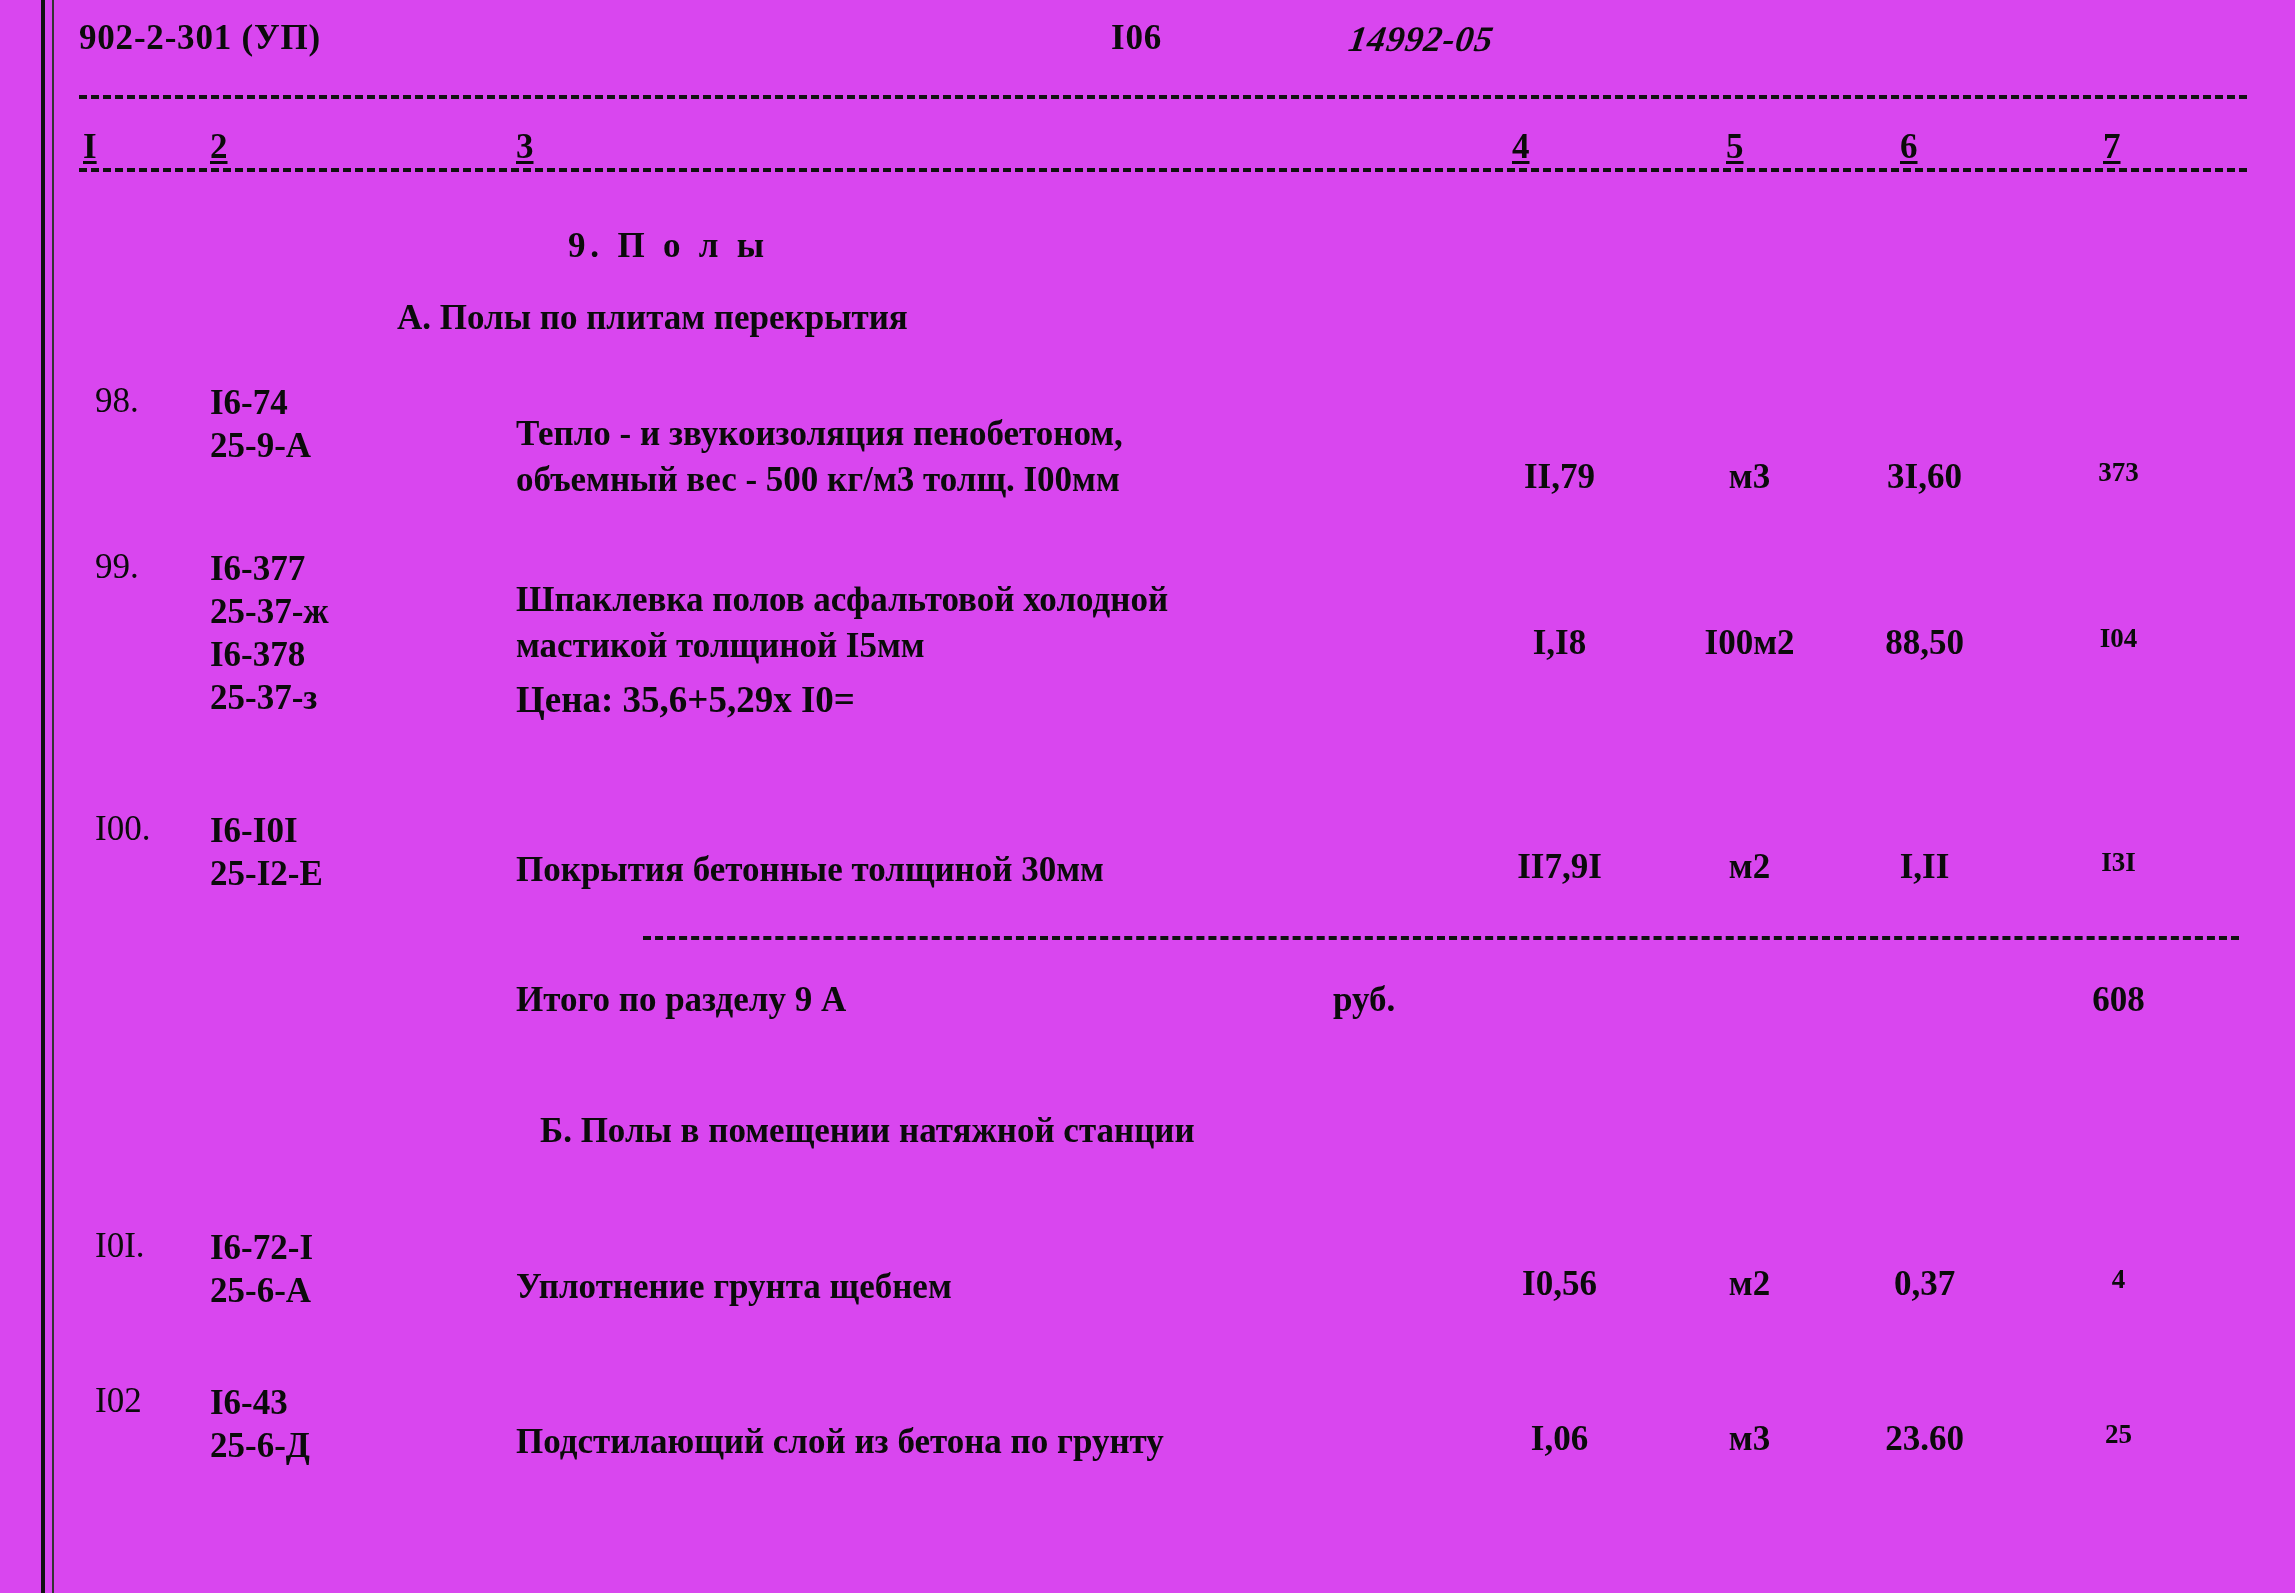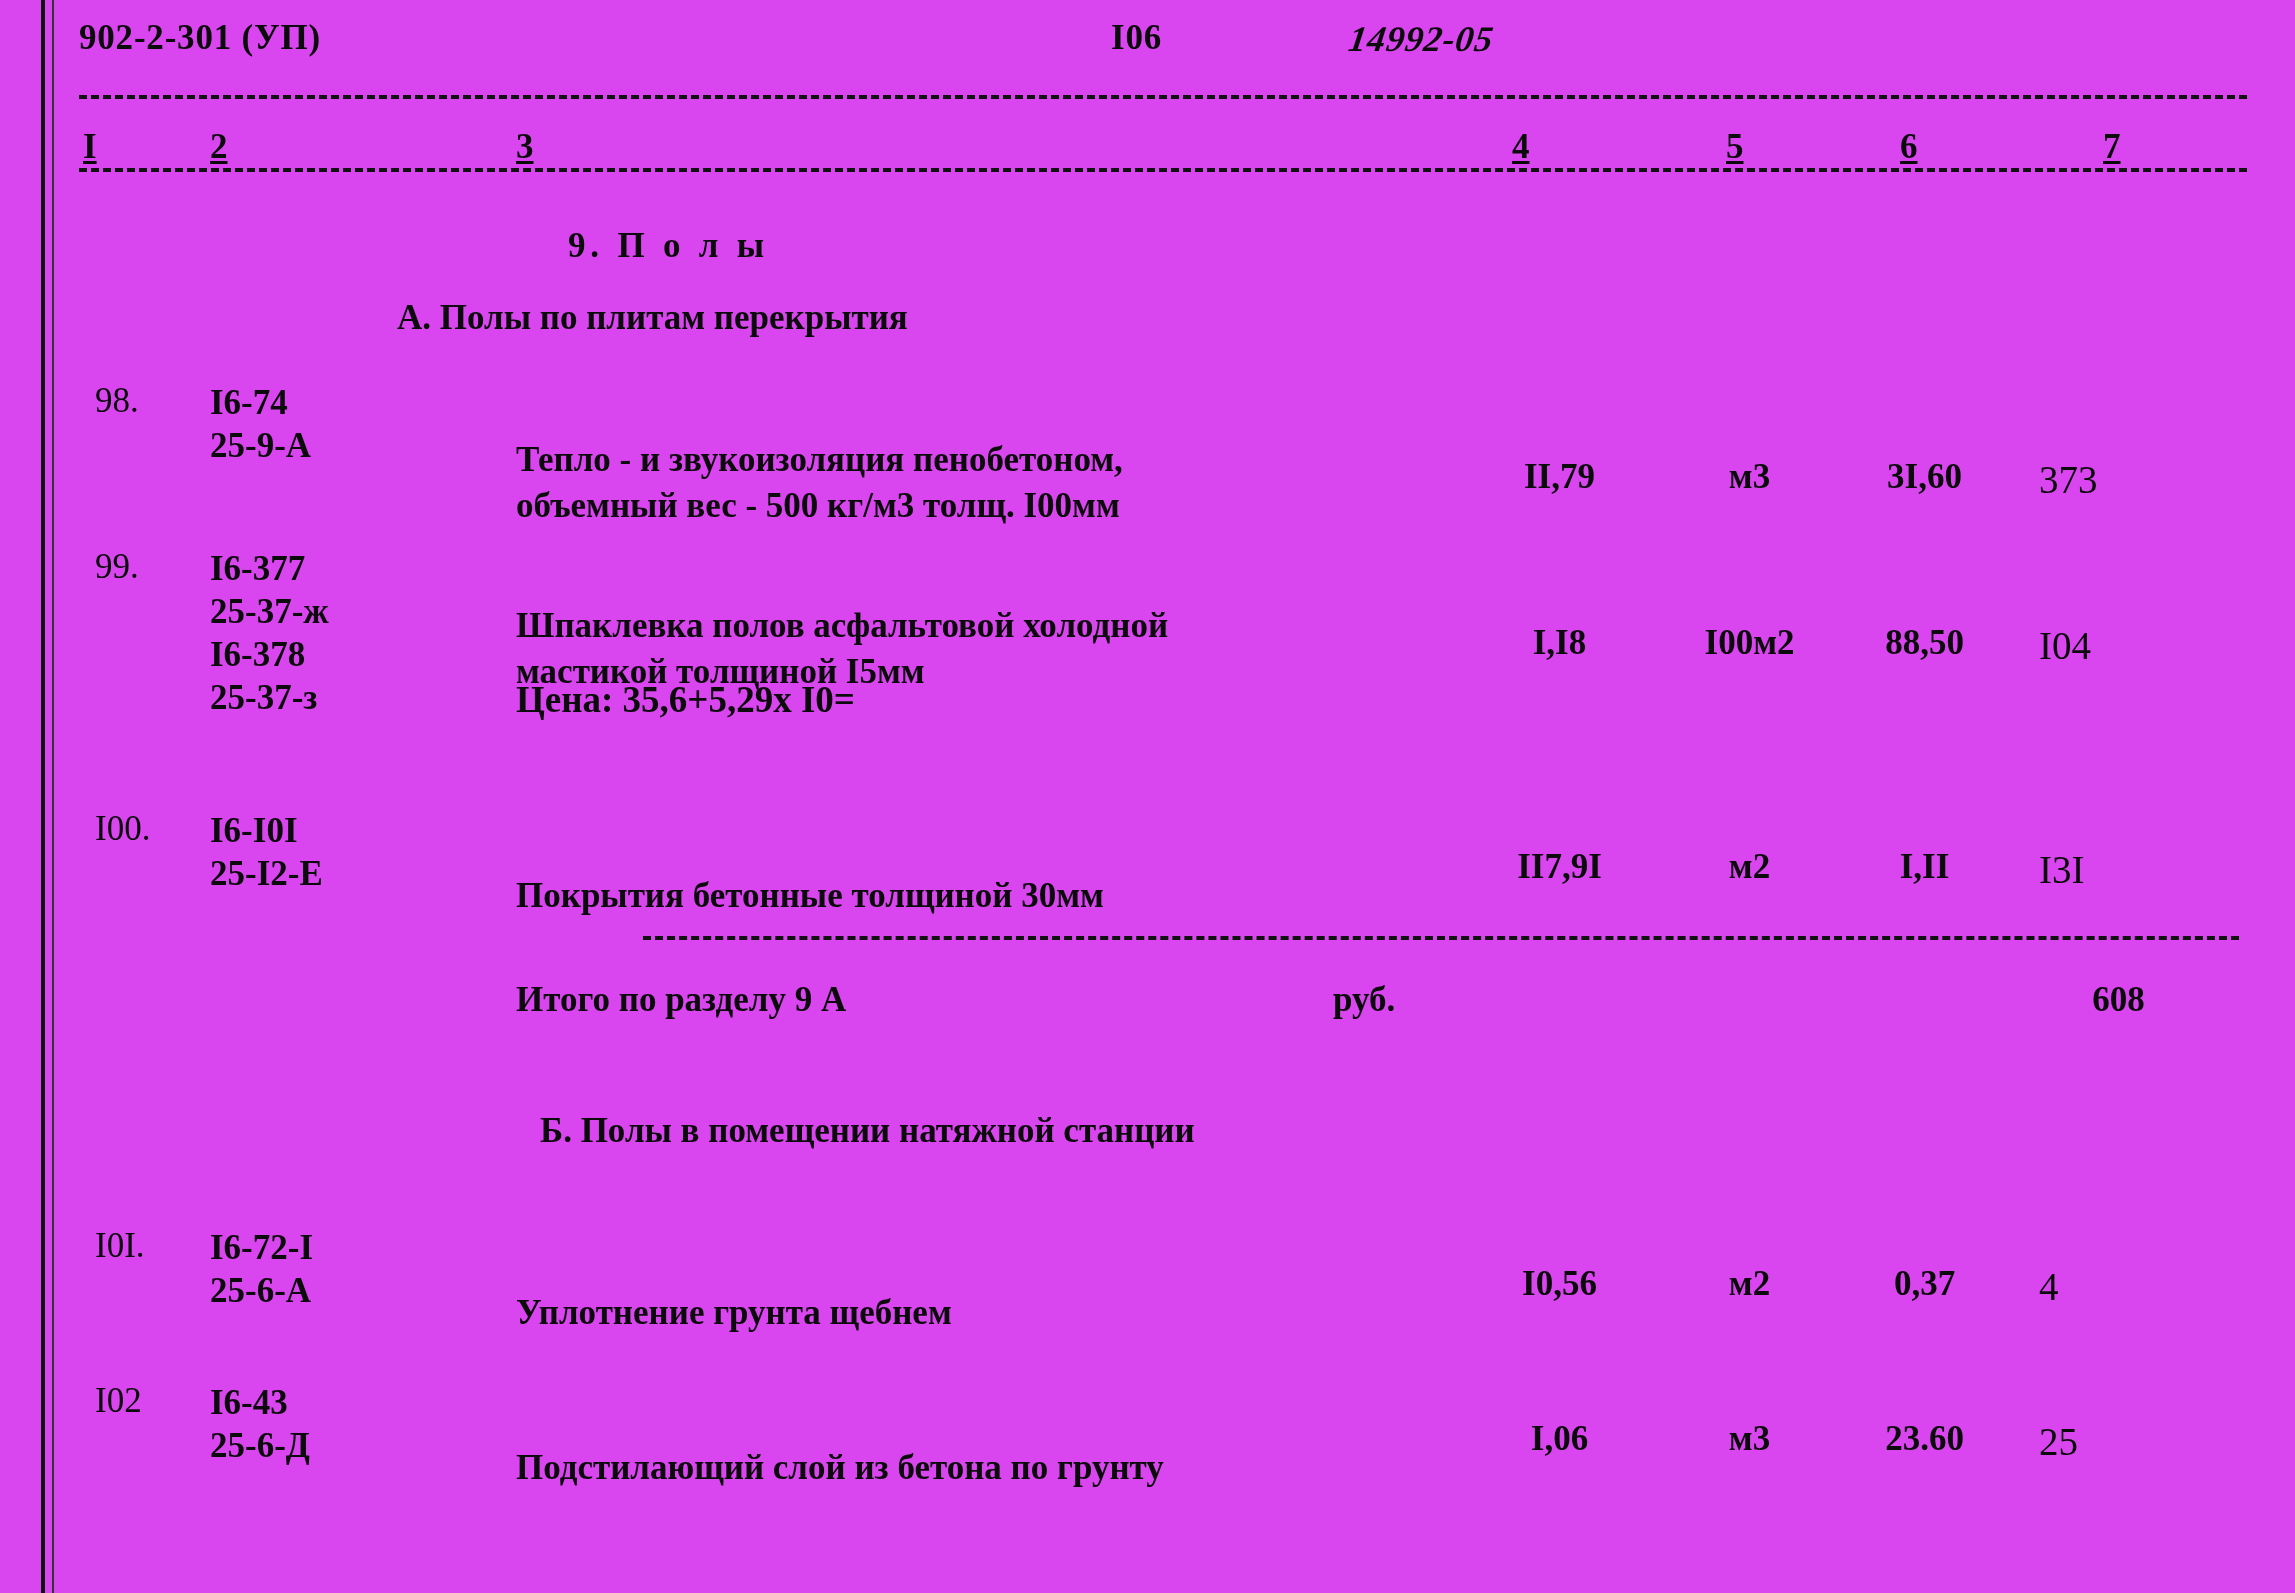--- a/index.html
+++ b/index.html
@@ -110,21 +110,20 @@
     line-height: 43px;
     white-space: nowrap;
   }
   .c-desc {
     position: absolute;
     left: 516px;
     width: 952px;
     font-size: 35px;
     font-weight: bold;
     line-height: 46px;
-    margin-top: 26px;
   }
   .c-qty {
     position: absolute;
     left: 1472px;
     width: 175px;
     font-size: 35px;
     font-weight: bold;
     text-align: center;
     white-space: nowrap;
   }
@@ -143,22 +142,23 @@
     width: 167px;
     font-size: 35px;
     font-weight: bold;
     text-align: center;
     white-space: nowrap;
   }
   .c-sum {
     position: absolute;
     left: 2039px;
     width: 159px;
-    font-size: 39px;
-    font-weight: normal;
+    font-size: 27px;
+    font-weight: bold;
+    text-align: center;
     white-space: nowrap;
   }
 
   .note {
     position: absolute;
     left: 516px;
     font-size: 37px;
     font-weight: bold;
     white-space: nowrap;
   }

